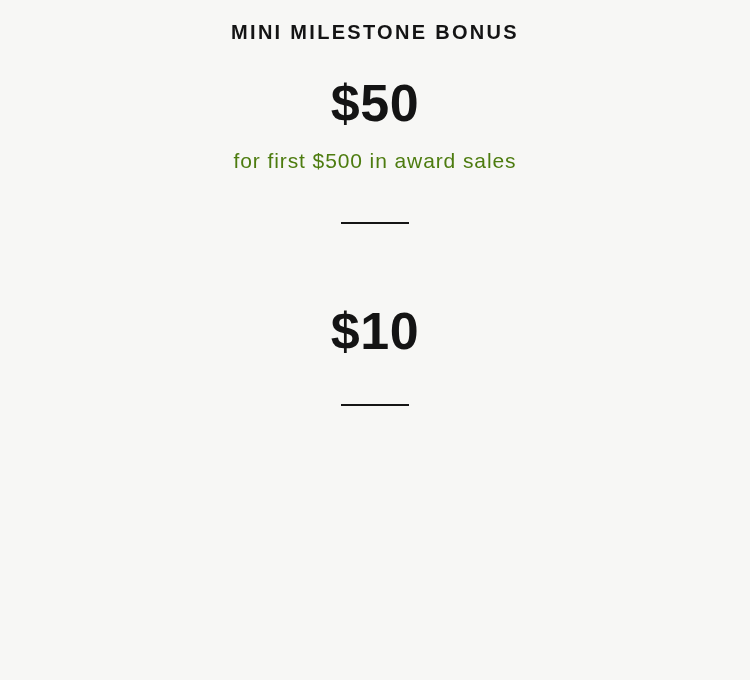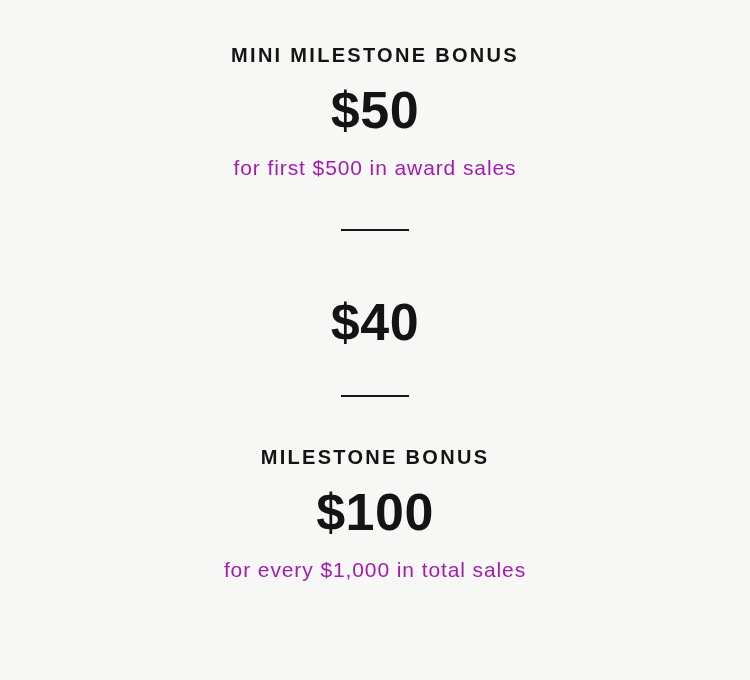--- a/index.html
+++ b/index.html
@@ -15,47 +15,47 @@
     overflow: hidden;
   }
   .page {
     width: 750px;
     height: 680px;
     display: flex;
     flex-direction: column;
     align-items: center;
     justify-content: flex-start;
     box-sizing: border-box;
-    padding-top: 43px;
+    padding-top: 20px;
   }
   .bonus-block {
     width: 100%;
     text-align: center;
   }
   .bonus-title {
     font-size: 20px;
     font-weight: bold;
     letter-spacing: 2.3px;
     text-transform: uppercase;
     color: #141414;
     line-height: 1.2;
   }
   .bonus-amount {
     font-size: 52px;
     font-weight: bold;
     letter-spacing: 0.5px;
     color: #141414;
     line-height: 1.05;
-    margin-top: 16px;
+    margin-top: 32px;
   }
   .bonus-desc {
     font-size: 21px;
     font-weight: normal;
     letter-spacing: 0.9px;
-    color: #a21caf;
+    color: #4d7c0f;
     line-height: 1.3;
     margin-top: 16px;
   }
   .divider-wrap {
     width: 100%;
     display: flex;
     justify-content: center;
   }
   .divider {
     width: 68px;
@@ -80,30 +80,25 @@
 
   <div class="gap-1"></div>
 
   <div class="divider-wrap">
     <div class="divider"></div>
   </div>
 
   <div class="gap-2"></div>
 
   <div class="bonus-block">
-    <div class="bonus-amount">$40</div>
+    <div class="bonus-amount">$10</div>
   </div>
 
   <div class="gap-3"></div>
 
   <div class="divider-wrap">
     <div class="divider"></div>
   </div>
 
   <div class="gap-4"></div>
 
-  <div class="bonus-block">
-    <div class="bonus-title">MILESTONE BONUS</div>
-    <div class="bonus-amount">$100</div>
-    <div class="bonus-desc">for every $1,000 in total sales</div>
-  </div>
 
 </div>
 
 </body></html>

